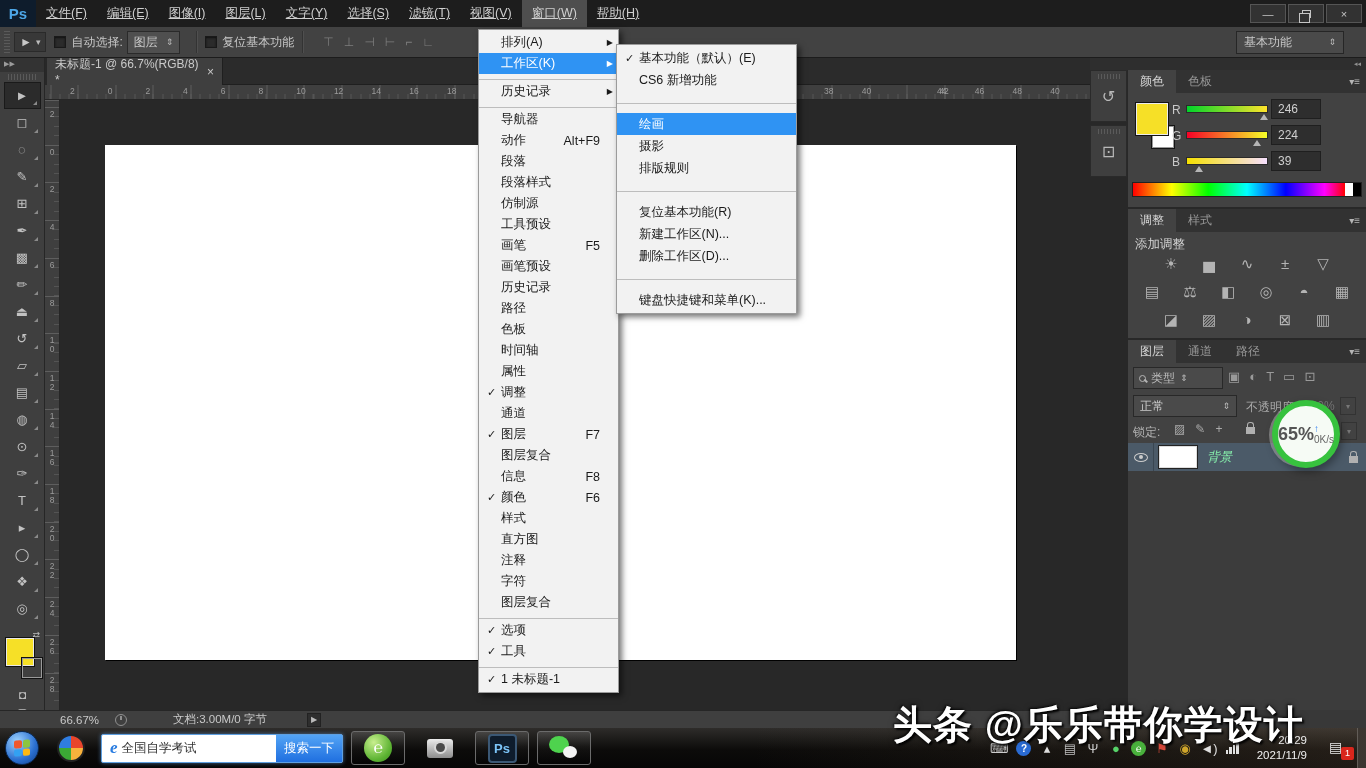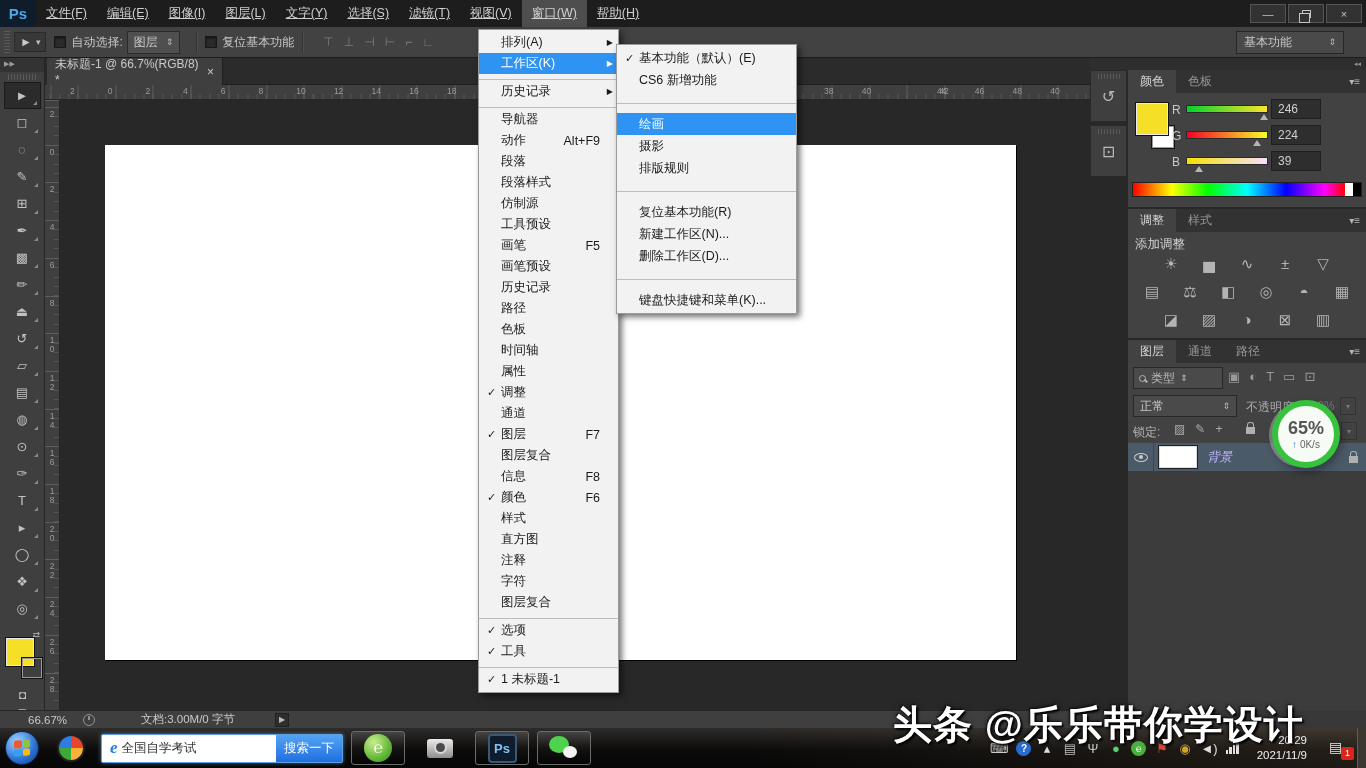--- a/index.html
+++ b/index.html
@@ -102,26 +102,26 @@
   .lp-lock { position:absolute; left:5px; top:84px; font-size:12px; color:#b3b3b3; }
   .lock-icons { position:absolute; left:46px; top:82px; display:flex; gap:10px; align-items:center; color:#aaa; font-size:12px; }
   .lockico { width:9px; height:7px; background:#b0b0b0; position:relative; margin-top:5px; }
   .lockico::before { content:""; position:absolute; width:5px; height:5px; border:1.5px solid #b0b0b0; border-bottom:none; border-radius:3px 3px 0 0; left:1px; top:-5px; }
   .lock-dd { position:absolute; left:213px; top:82px; width:16px; height:18px; border:1px solid #333; color:#777; font-size:8px; text-align:center; line-height:18px; }
   .layer-row { position:absolute; left:0; top:103px; width:238px; height:28px; background:#4b5a68; display:flex; align-items:center; }
   .eye-cell { width:26px; display:flex; justify-content:center; border-right:1px solid #3a4651; height:28px; align-items:center; }
   .eye { width:14px; height:9px; border:1px solid #ccc; border-radius:50%; position:relative; }
   .eye::after { content:""; position:absolute; width:4px; height:4px; background:#ccc; border-radius:50%; left:4px; top:1.5px; }
   .layer-thumb { width:38px; height:22px; background:#fff; border:1px solid #ddd; outline:1px solid #222; margin-left:5px; }
-  .layer-name { margin-left:10px; font-style:italic; font-size:12.5px; color:#c4b5fd; }
+  .layer-name { margin-left:10px; font-style:italic; font-size:12.5px; color:#86efac; }
   .layer-lock { margin-left:auto; margin-right:8px; }
   .lp-empty { position:absolute; left:0; top:131px; width:238px; height:257px; background:#3c3c3c; }
 
   
-  .statusbar { position:absolute; left:0; top:710px; width:1090px; height:18px; background:#3f3f3f; border-top:1px solid #262626; display:flex; align-items:center; font-size:11.5px; color:#c9c9c9; z-index:5;}
+  .statusbar { position:absolute; left:0; top:710px; width:1090px; height:18px; background:#3f3f3f; border-top:1px solid #262626; display:flex; align-items:center; font-size:11.5px; color:#c9c9c9; z-index:5;padding-left:32px;}
   .statusbar .zoom { margin-left:28px; }
   .status-ico { width:12px; height:12px; border:1.5px solid #909090; border-radius:50%; margin-left:16px; position:relative; }
   .status-ico::after { content:""; position:absolute; left:4px; top:1px; width:1.5px; height:4px; background:#909090; }
   .doc-info { margin-left:46px; }
   .status-play { margin-left:40px; width:14px; height:14px; background:#2e2e2e; color:#bbb; font-size:8px; display:flex; align-items:center; justify-content:center; border:1px solid #222; }
   .dock-below { position:absolute; left:1090px; top:710px; width:276px; height:18px; background:#383838; z-index:2;}
 
   
   .taskbar { position:absolute; left:0; top:728px; width:1366px; height:40px; background:linear-gradient(#2e2c2a,#0c0b0a 55%,#060606); z-index:40; display:flex; align-items:center; }
   .taskbar::after { content:""; position:absolute; inset:0; background:linear-gradient(to right,transparent 55%,rgba(125,100,75,.22)); pointer-events:none; }
@@ -167,21 +167,21 @@
   .mi .lbl { flex:0 0 auto; }
   .mi .sc { margin-left:auto; padding-right:3px; }
   .mi .arr { width:10px; font-size:8px; text-align:right; visibility:hidden; margin-left:auto; }
   .mi .sc + .arr { margin-left:0; }
   .mi.arrow .arr { visibility:visible; }
   .mi.selected { background:#2f93f3; color:#fff; }
   .mi.sep { height:7px; padding:0; }
   .mi.sep::after { content:""; display:block; width:100%; height:1px; background:#bdbdbd; margin-top:3px; }
 
   
-  .badge65 { position:absolute; left:1272px; top:400px; width:68px; height:68px; border-radius:50%; background:#f6fbf5; border:6px solid #37c23e; z-index:120; display:flex; flex-direction:column; align-items:center; justify-content:center; box-shadow:-5px 1px 0 -2px rgba(170,170,170,.55), 2px 4px 8px rgba(0,0,0,.35); }
+  .badge65 { position:absolute; left:1272px; top:400px; width:68px; height:68px; border-radius:50%; background:#f6fbf5; border:6px solid #37c23e; z-index:120; display:flex; flex-direction:row; align-items:center; justify-content:center; box-shadow:-5px 1px 0 -2px rgba(170,170,170,.55), 2px 4px 8px rgba(0,0,0,.35); }
   .badge65 .pct { font-size:18px; font-weight:bold; color:#555; }
   .badge65 .spd { font-size:10px; color:#666; }
   .badge65 .spd b { color:#2e7cf0; font-weight:normal; }
   .watermark { position:absolute; left:893px; top:698px; font-size:39px; font-weight:bold; color:#fff; letter-spacing:1px; white-space:nowrap; z-index:130; text-shadow:2px 2px 2px rgba(0,0,0,.9), -1px -1px 2px rgba(0,0,0,.7), 0 0 6px rgba(0,0,0,.5); }
 </style>
 </head>
 <body>
 
 <div class="titlebar">
   <div class="ps-logo">Ps</div>

